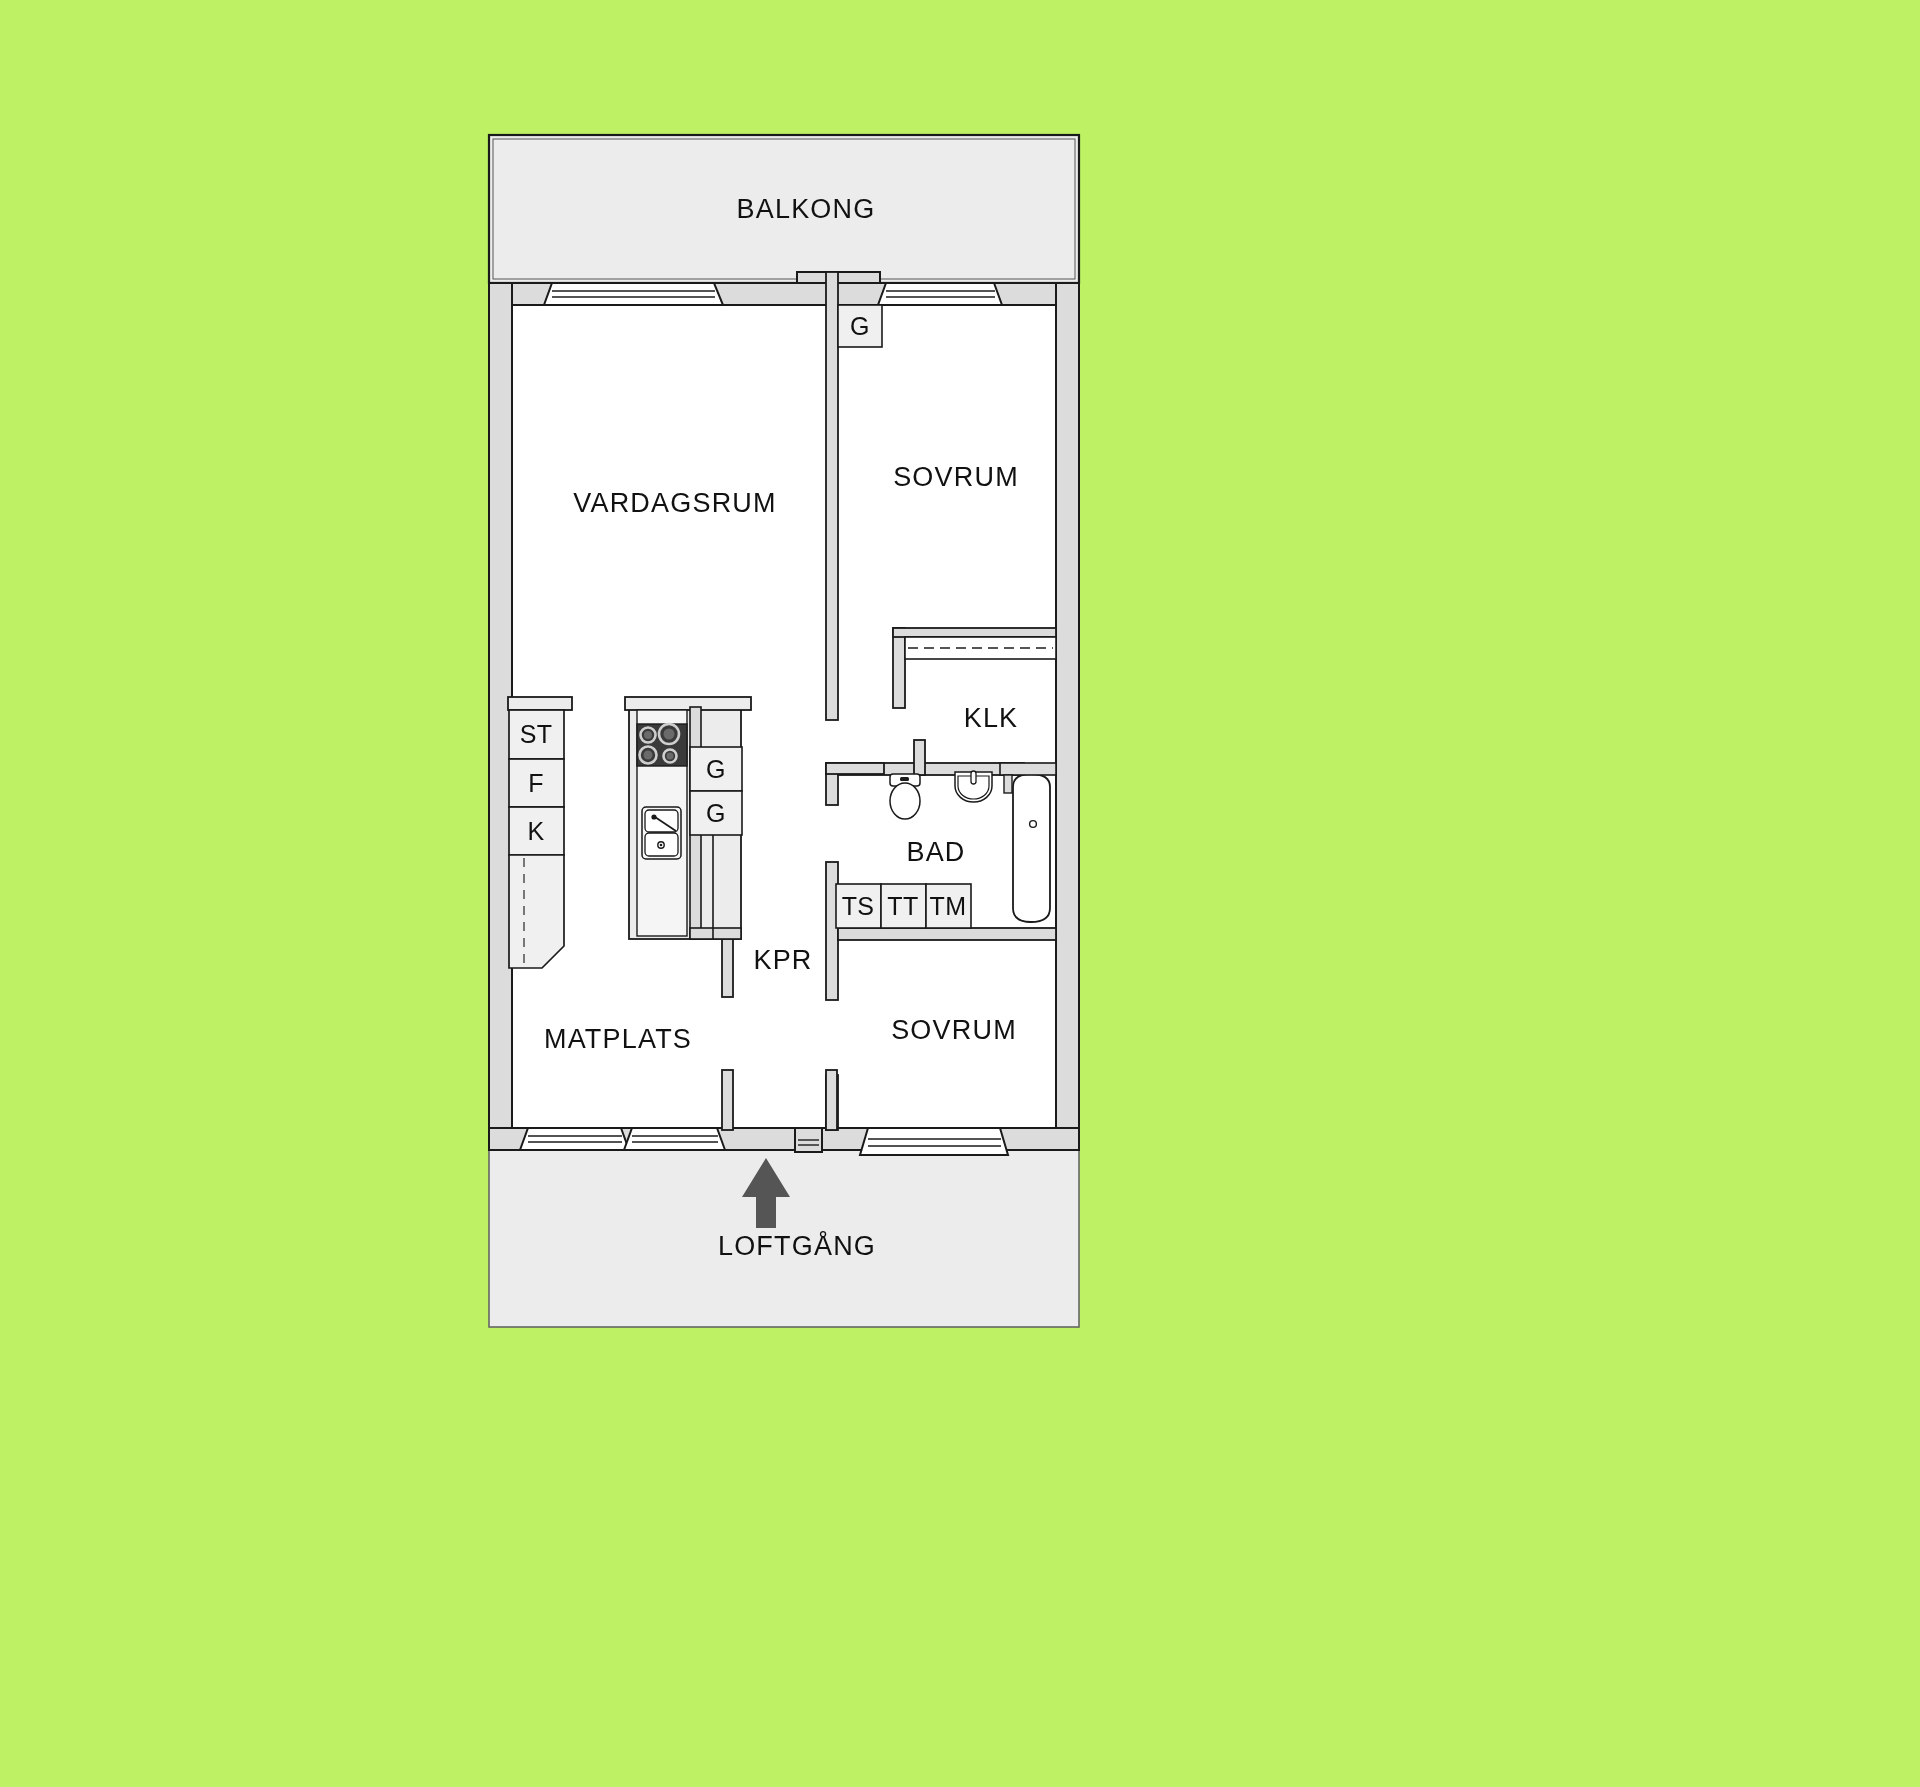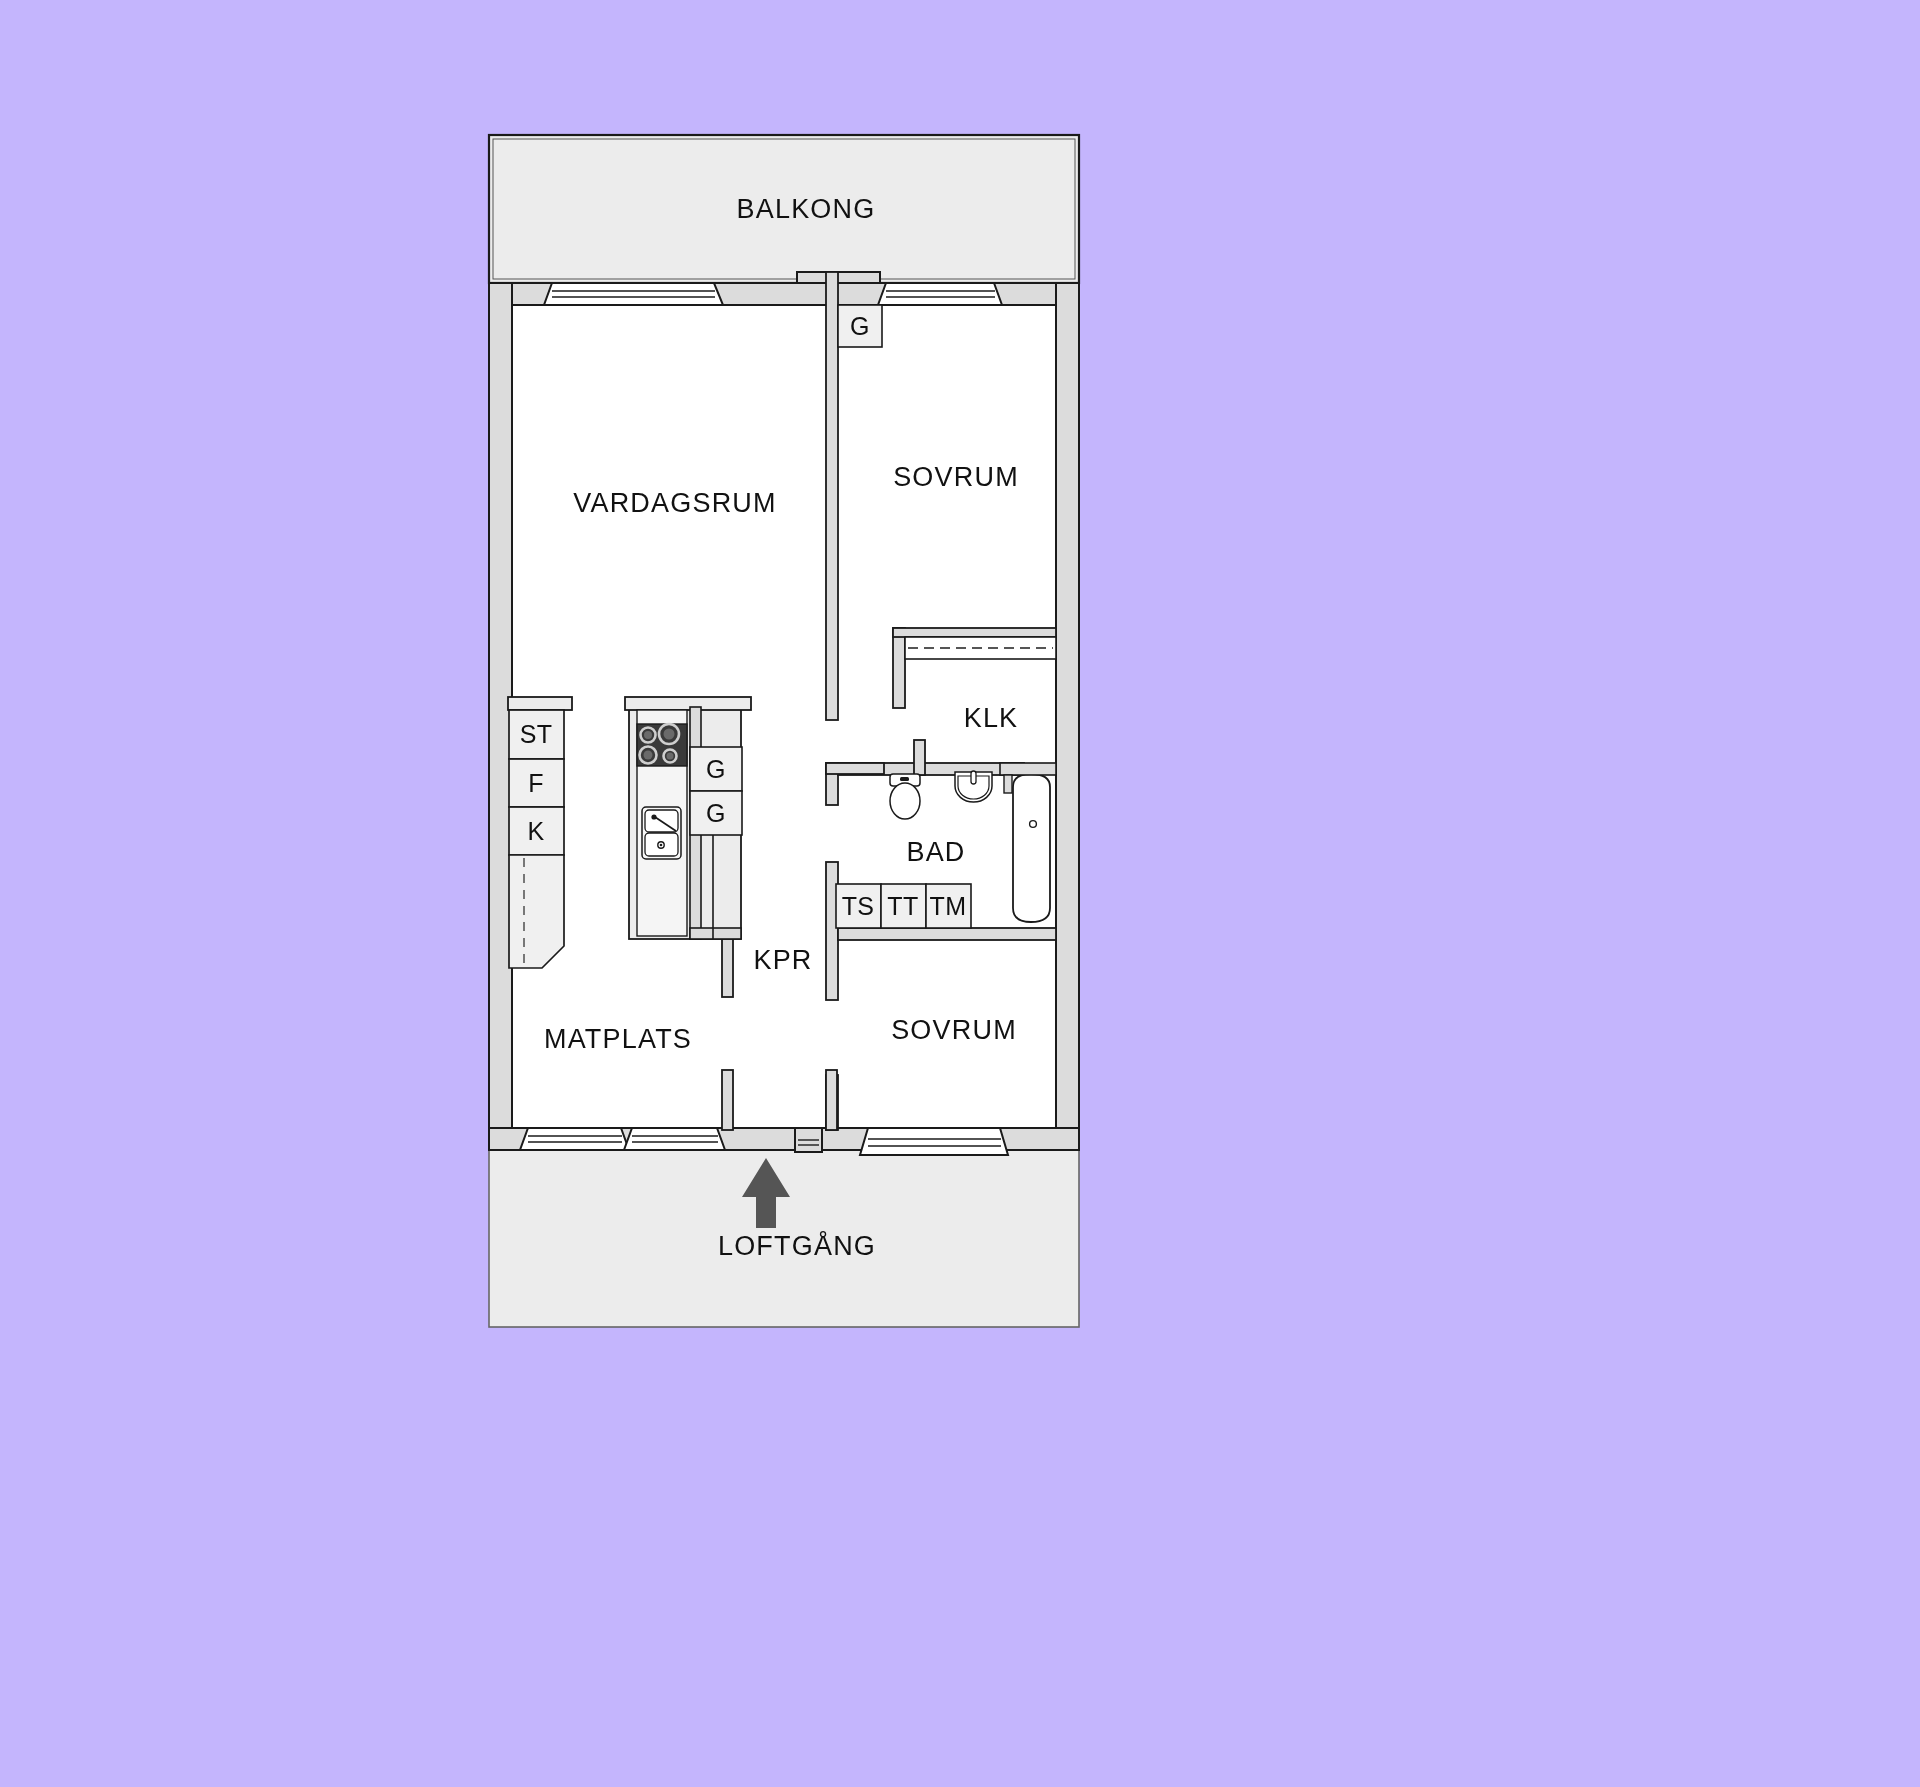--- a/index.html
+++ b/index.html
@@ -1,18 +1,18 @@
 <!DOCTYPE html>
 <html><head>
 <meta charset="utf-8">
 <title>Floor Plan</title>
 <style>
   html,body{margin:0;padding:0;background:#ffffff;}
   body{width:1920px;height:1787px;font-family:"Liberation Sans",sans-serif;}
-  #stage{position:relative;width:1920px;height:1787px;overflow:hidden;background:#c4b5fd;}
+  #stage{position:relative;width:1920px;height:1787px;overflow:hidden;background:#bef264;}
   svg{display:block;}
   .rm-label{font-family:"Liberation Sans",sans-serif;font-size:27px;fill:#111;letter-spacing:1.2px;}
   .sm-label{font-family:"Liberation Sans",sans-serif;font-size:25px;fill:#111;letter-spacing:0.4px;}
 </style>
 </head>
 <body>
 
 <div id="stage">
 <svg width="1920" height="1787" viewBox="0 0 1920 1787" xmlns="http://www.w3.org/2000/svg">
 

